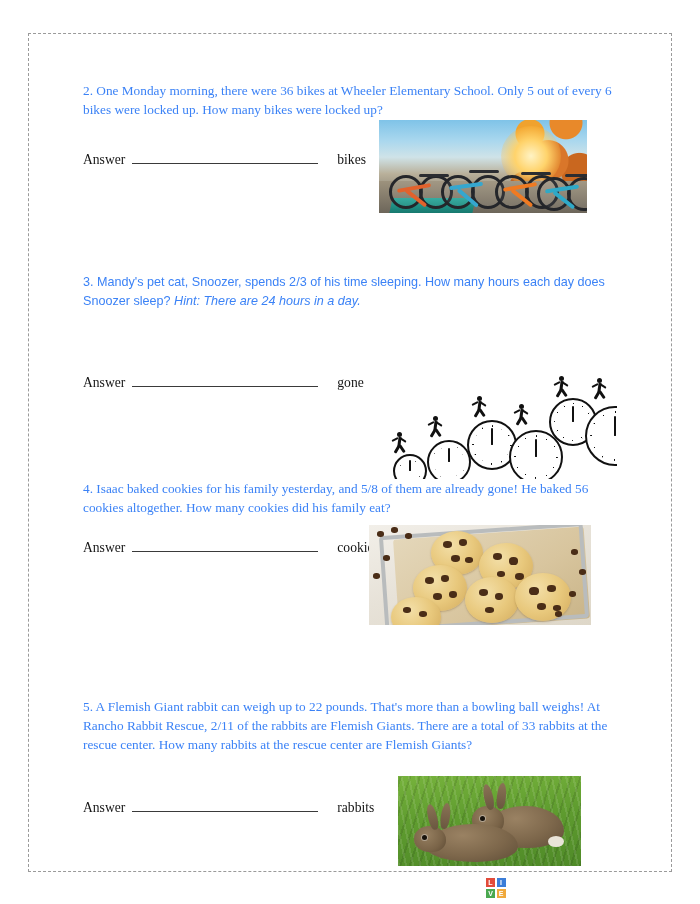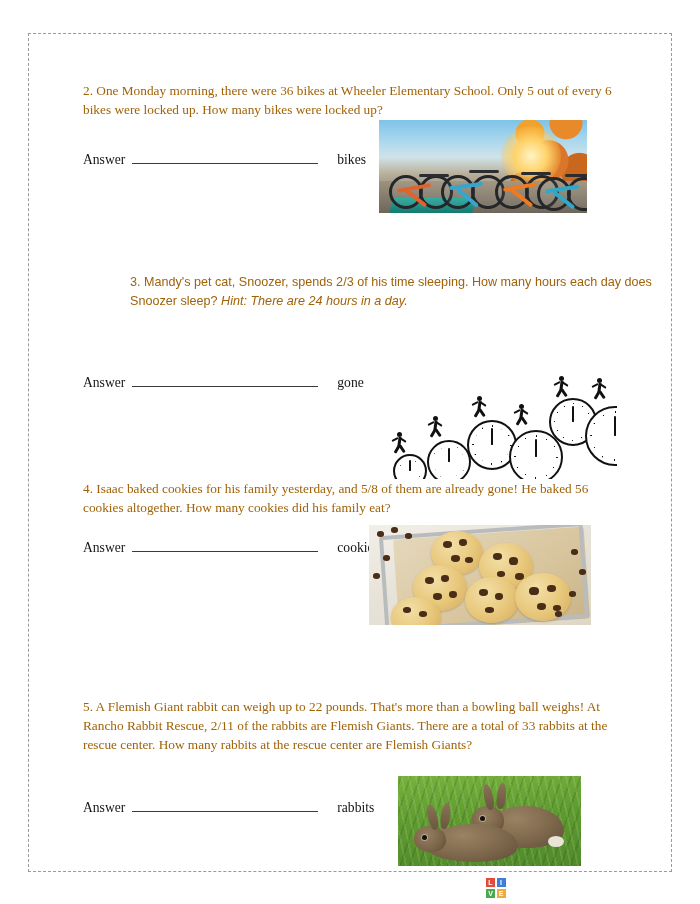--- a/index.html
+++ b/index.html
@@ -31,21 +31,21 @@
   
   .question {
     position: absolute;
     left: 0;
     width: 100%;
   }
   .q-text {
     position: absolute;
     font-size: 13.3px;
     line-height: 19px;
-    color: #a16207;
+    color: #3b82f6;
     letter-spacing: 0.0px;
   }
   .q-text.serif {
     font-family: "Liberation Serif", serif;
   }
   .q-text.sans {
     font-family: "Liberation Sans", sans-serif;
     font-size: 12.6px;
     line-height: 19px;
   }
@@ -358,21 +358,21 @@
         <div class="wheel" style="left:0;"></div>
         <div class="wheel w2"></div>
         <div class="frame-bar" style="left:8px; bottom:21px; width:34px; background:#2fa9c7; transform:rotate(-9deg);"></div>
         <div class="frame-bar" style="left:14px; bottom:10px; width:26px; background:#2fa9c7; transform:rotate(38deg);"></div>
         <div class="bars" style="left:28px; bottom:34px; background:#2b2d31;"></div>
       </div>
     </div>
   </div>
 
   <div class="question">
-    <div class="q-text sans" style="left:54px; top:239px; width:528px;margin-left:47px;">
+    <div class="q-text sans" style="left:54px; top:239px; width:528px;">
       <span>3.  Mandy's pet cat, Snoozer, spends 2/3 of his time sleeping.  How many hours each day does Snoozer sleep? </span><span class="hint">Hint: There are 24 hours in a day.</span>
     </div>
 
     <div class="answer-row" style="left:54px; top:338px;">
       <span class="answer-label">Answer</span>
       <span class="answer-blank"></span>
       <span class="answer-unit">gone</span>
     </div>
 
     <div class="illus" id="img-clocks" style="left:348px; top:340px; width:240px; height:105px;">

